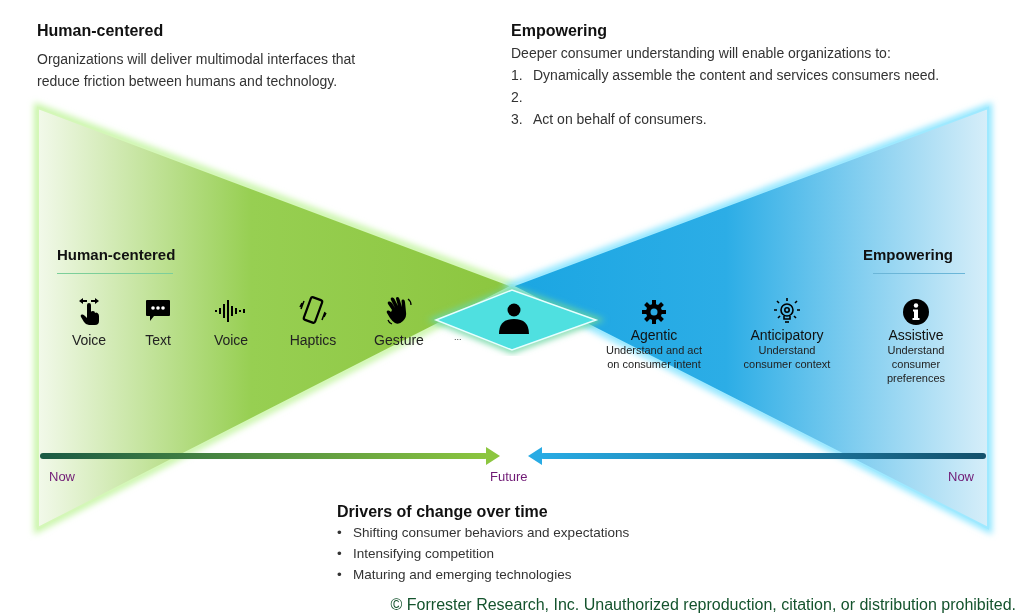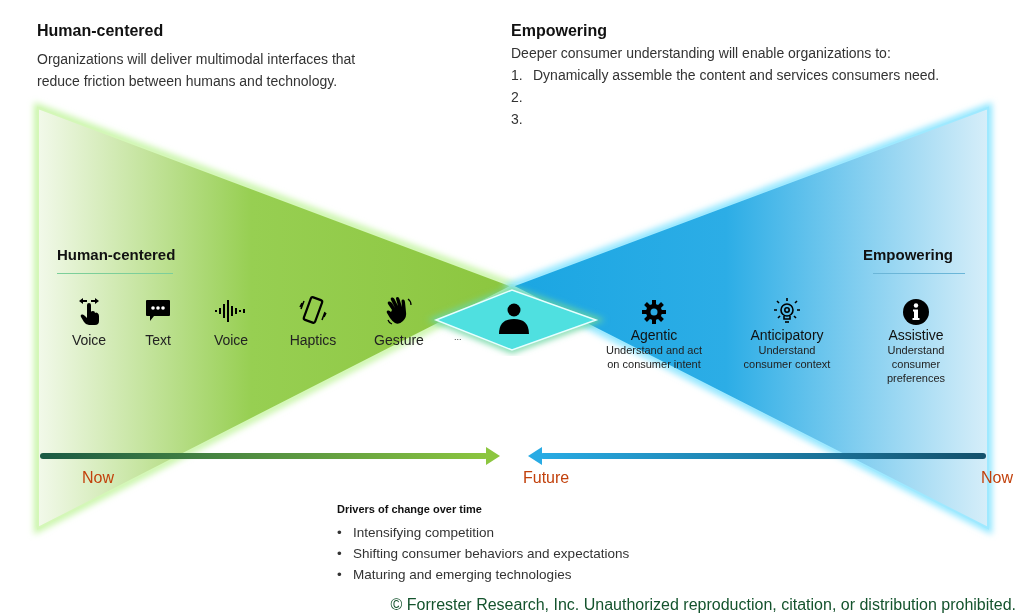--- a/index.html
+++ b/index.html
@@ -13,22 +13,22 @@
   .list .num{width:22px;flex:none;}
   .sect-title{font-weight:bold;font-size:15px;color:#111;}
   .sect-rule{height:1px;}
   .mode{position:absolute;text-align:center;width:80px;}
   .mode .ic{height:34px;display:flex;align-items:center;justify-content:center;}
   .mode .lbl{font-size:14px;color:#222;margin-top:4px;}
   .emp{position:absolute;text-align:center;width:140px;}
   .emp .ic{height:30px;display:flex;align-items:center;justify-content:center;}
   .emp .lbl{font-size:14px;color:#111;}
   .emp .desc{font-size:11px;color:#222;line-height:14px;}
-  .axis-lbl{font-size:16px;color:#c2410c;margin-left:33px;}
-  .drivers-title{font-weight:bold;font-size:11px;color:#111;}
+  .axis-lbl{font-size:13px;color:#701a75;}
+  .drivers-title{font-weight:bold;font-size:16px;color:#111;}
   .bullets{margin:0;padding:0;list-style:none;font-size:13.5px;color:#333;}
   .bullets li{line-height:21px;}
   .bullets li::before{content:"•";display:inline-block;width:16px;}
   .copy{font-size:16px;color:#14532d;}
 </style>
 </head>
 <body>
 
 <svg class="bg" width="1024" height="613" viewBox="0 0 1024 613">
   <defs>
@@ -87,20 +87,21 @@
 <ul class="abs list" style="left:511px;top:64px;">
   <li>
       <span class="num">1.</span>
       <span>Dynamically assemble the content and services consumers need.</span>
     </li>
   <li>
       <span class="num">2.</span>
     </li>
   <li>
       <span class="num">3.</span>
+      <span>Act on behalf of consumers.</span>
     </li>
 </ul>
 
 <div class="abs sect-title" style="left:57px;top:246px;">Human-centered</div>
 <div class="abs sect-rule" style="left:57px;top:273px;width:116px;background:#7ccf9a;"></div>
 
 <div class="mode" style="left:49px;top:294px;">
   <div class="ic">
     <svg width="24" height="30" viewBox="0 0 24 30">
         <path d="M2 5 L6 2 L6 4 L10 4 L10 6 L6 6 L6 8 Z M22 5 L18 2 L18 4 L14 4 L14 6 L18 6 L18 8 Z" fill="#000"></path>
@@ -217,18 +218,18 @@
       <div>preferences</div>
     </div>
 </div>
 
 <div class="abs axis-lbl" style="left:49px;top:469px;">Now</div>
 <div class="abs axis-lbl" style="left:490px;top:469px;">Future</div>
 <div class="abs axis-lbl" style="left:948px;top:469px;">Now</div>
 
 <div class="abs drivers-title" style="left:337px;top:503px;">Drivers of change over time</div>
 <ul class="abs bullets" style="left:337px;top:522px;">
+  <li>Shifting consumer behaviors and expectations</li>
   <li>Intensifying competition</li>
-  <li>Shifting consumer behaviors and expectations</li>
   <li>Maturing and emerging technologies</li>
 </ul>
 
 <div class="abs copy" style="right:8px;top:596px;">© Forrester Research, Inc. Unauthorized reproduction, citation, or distribution prohibited.</div>
 
 </body></html>

